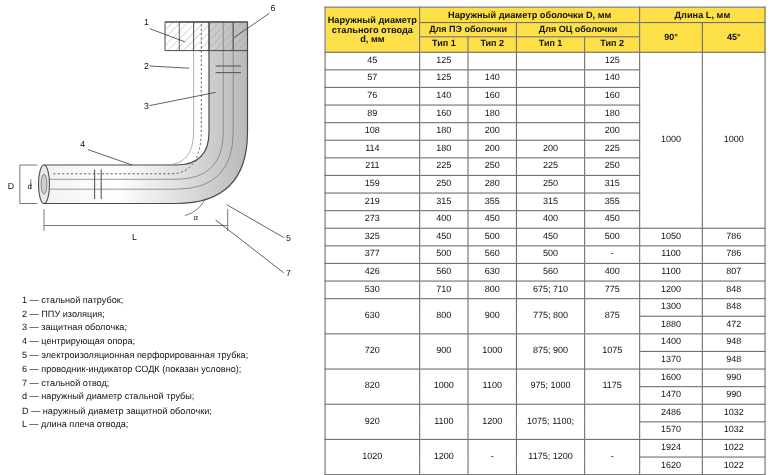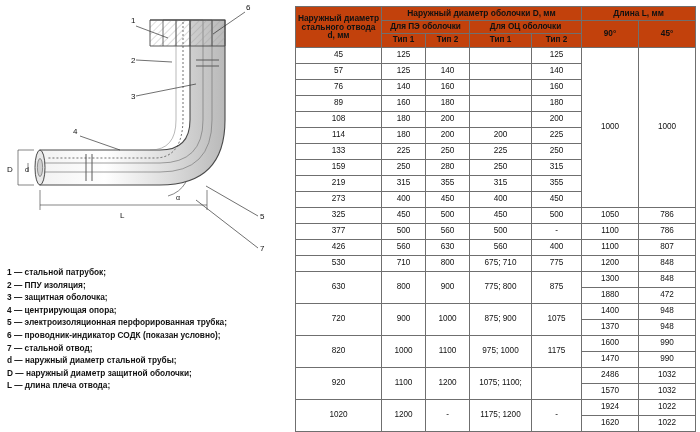--- a/index.html
+++ b/index.html
@@ -31,27 +31,26 @@
   }
   .drawing {
     position: absolute;
     left: 0;
     top: 0;
     width: 294px;
     height: 268px;
   }
   .legend {
     position: absolute;
-    left: 7px;
+    left: 20px;
     top: 266px;
     width: 278px;
     font-size: 8.3px;
     line-height: 12.6px;
     color: #111;
-    font-weight: bold;
   }
   .legend div {
     white-space: nowrap;
   }
 
   
   .table-wrap {
     position: absolute;
     left: 295px;
     top: 6px;
@@ -67,21 +66,21 @@
   table.spec th, table.spec td {
     border: 1px solid #6f6f6f;
     text-align: center;
     vertical-align: middle;
     padding: 0;
     line-height: 1.05;
     color: #111;
   }
   table.spec th {
     font-weight: bold;
-    background: #c2410c;
+    background: #fde047;
     padding: 2px 1px;
     margin-top: 44px;
   }
   table.spec td {
     height: 15px;
   }
   .hdr-1 { font-size: 8.4px; }
   .hdr-2 { font-size: 8.2px; }
   .hdr-3 { font-size: 8.2px; }
 </style>
@@ -254,21 +253,21 @@
             <td>200</td>
           </tr>
           <tr>
             <td>114</td>
             <td>180</td>
             <td>200</td>
             <td>200</td>
             <td>225</td>
           </tr>
           <tr>
-            <td>133</td>
+            <td>211</td>
             <td>225</td>
             <td>250</td>
             <td>225</td>
             <td>250</td>
           </tr>
           <tr>
             <td>159</td>
             <td>250</td>
             <td>280</td>
             <td>250</td>

